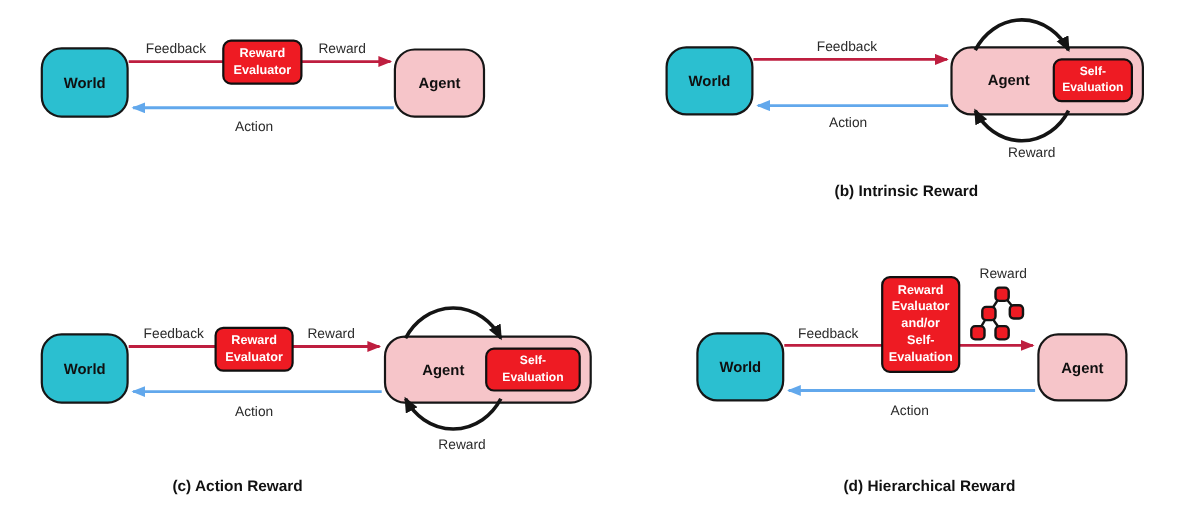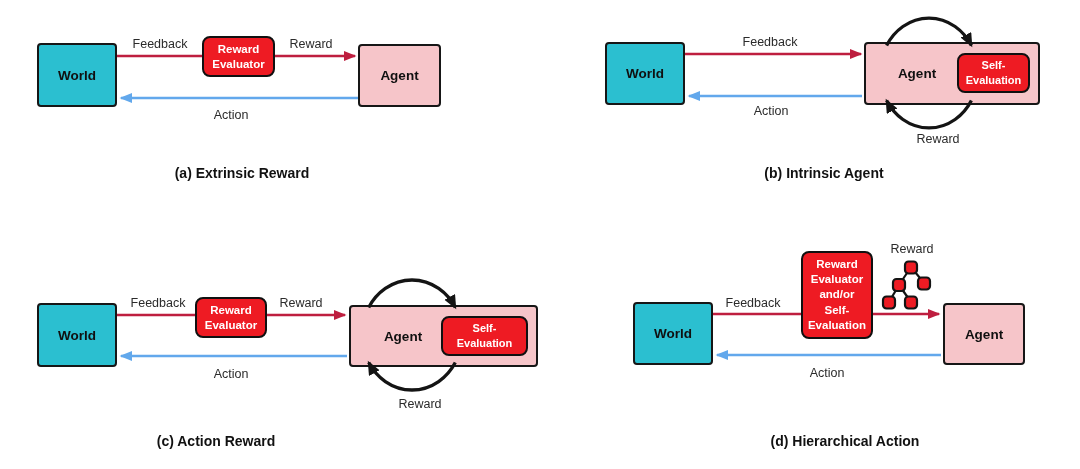--- a/index.html
+++ b/index.html
@@ -3,21 +3,21 @@
 <meta charset="utf-8">
 <style>
   html,body { margin:0; padding:0; background:#ffffff; }
   .stage {
     position:relative; width:1080px; height:469px; background:#ffffff;
     font-family:"Liberation Sans", sans-serif; overflow:hidden;
     -webkit-font-smoothing:antialiased;
   }
   .stage * { box-sizing:border-box; }
   .box {
-    position:absolute; border:2.5px solid #161616; border-radius:4px;
+    position:absolute; border:2.5px solid #161616; border-radius:19px;
     display:flex; align-items:center; justify-content:center;
     z-index:1; font-weight:700; font-size:13.5px; color:#101010;
   }
   .world { background:#2BBFD0; }
   .agent { background:#F6C5C9; }
   .rbox {
     position:absolute; background:#EE1B23; border:2.5px solid #101010;
     border-radius:8px; display:flex; flex-direction:column;
     align-items:center; justify-content:center; z-index:3;
     color:#ffffff; font-weight:700; text-align:center;
@@ -106,35 +106,34 @@
   <div class="rbox ev" style="left:202px;top:36px;width:73px;height:41px">
     <div class="ln">Reward</div>
     <div class="ln">Evaluator</div>
   </div>
   <div class="box agent" style="left:358px;top:44px;width:83px;height:63px">
     <span>Agent</span>
   </div>
   <div class="lbl" style="left:160px;top:44px">Feedback</div>
   <div class="lbl" style="left:311px;top:44px">Reward</div>
   <div class="lbl" style="left:231px;top:115px">Action</div>
-  <div class="caption" style="left:242px;top:173px">(a) Extrinsic Reward</div>
 
   <div class="box world" style="left:605px;top:42px;width:80px;height:63px">
     <span>World</span>
   </div>
   <div class="box agent" style="left:864px;top:42px;width:176px;height:63px"></div>
   <div class="agent-lbl" style="left:917px;top:73px">Agent</div>
   <div class="rbox se" style="left:957px;top:53px;width:73px;height:40px">
     <div class="ln">Self-</div>
     <div class="ln">Evaluation</div>
   </div>
   <div class="lbl" style="left:770px;top:42px">Feedback</div>
   <div class="lbl" style="left:771px;top:111px">Action</div>
   <div class="lbl" style="left:938px;top:139px">Reward</div>
-  <div class="caption" style="left:824px;top:173px">(b) Intrinsic Agent</div>
+  <div class="caption" style="left:824px;top:173px">(b) Intrinsic Reward</div>
 
   <div class="box world" style="left:37px;top:303px;width:80px;height:64px">
     <span>World</span>
   </div>
   <div class="rbox ev" style="left:195px;top:297px;width:72px;height:41px">
     <div class="ln">Reward</div>
     <div class="ln">Evaluator</div>
   </div>
   <div class="box agent" style="left:349px;top:305px;width:189px;height:62px"></div>
   <div class="agent-lbl" style="left:403px;top:336px">Agent</div>
@@ -157,15 +156,15 @@
     <div class="ln">and/or</div>
     <div class="ln">Self-</div>
     <div class="ln">Evaluation</div>
   </div>
   <div class="box agent" style="left:943px;top:303px;width:82px;height:62px">
     <span>Agent</span>
   </div>
   <div class="lbl" style="left:753px;top:303px">Feedback</div>
   <div class="lbl" style="left:827px;top:373px">Action</div>
   <div class="lbl" style="left:912px;top:249px">Reward</div>
-  <div class="caption" style="left:845px;top:441px">(d) Hierarchical Action</div>
+  <div class="caption" style="left:845px;top:441px">(d) Hierarchical Reward</div>
 
 </div>
 
 </body></html>

